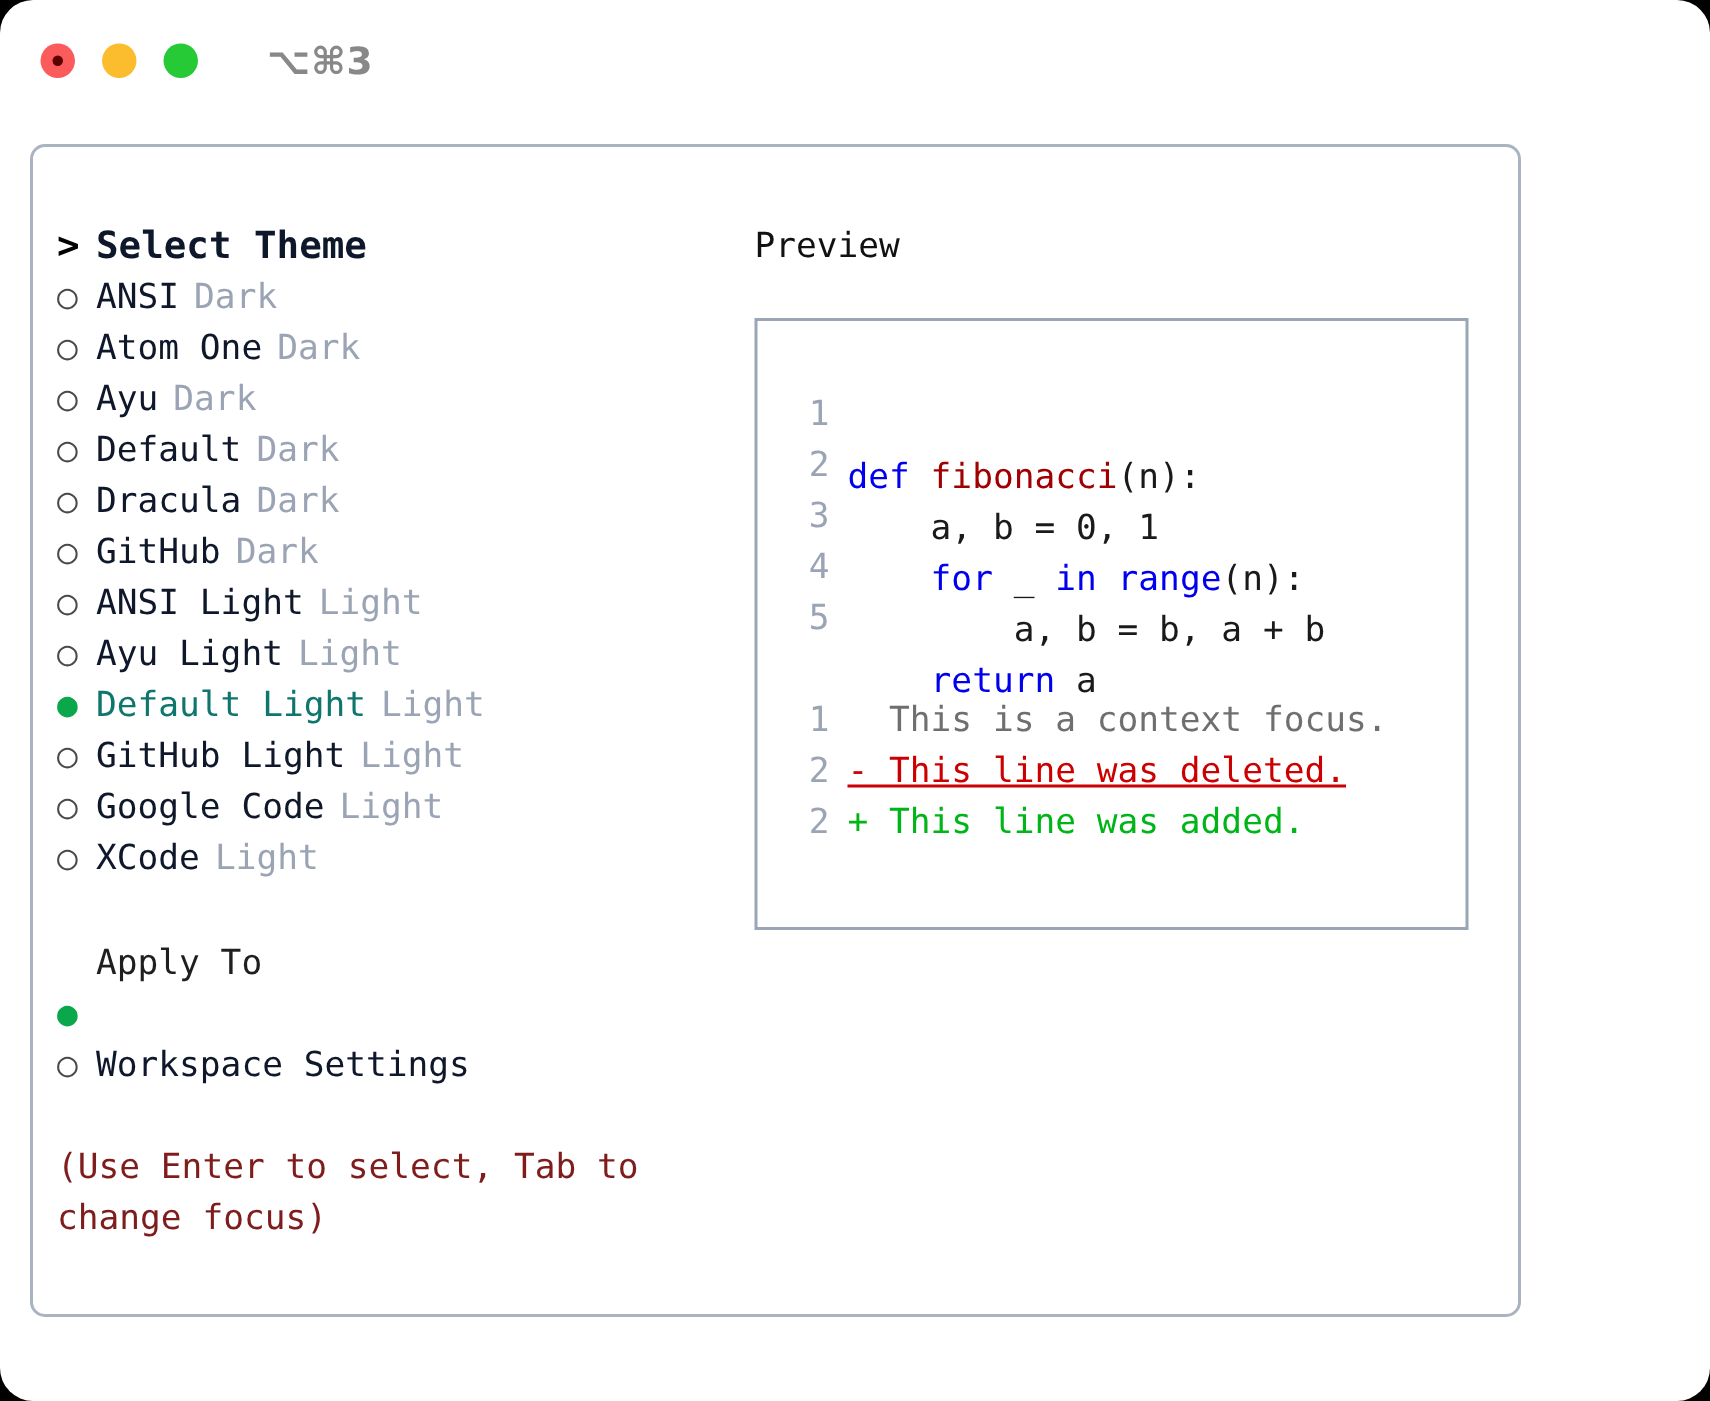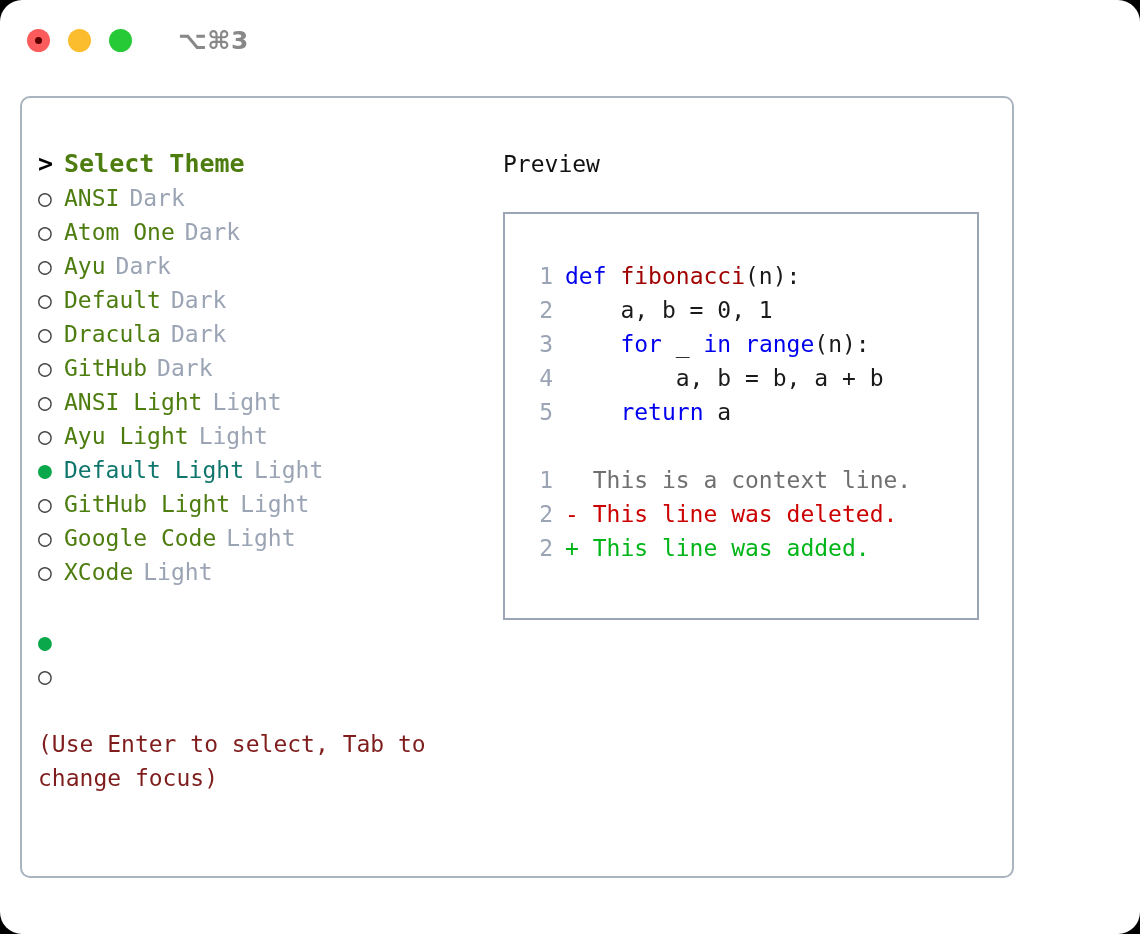--- a/index.html
+++ b/index.html
@@ -118,21 +118,21 @@
   .heading-row .label {
     font-weight: 700;
     color: #000000;
     font-size: 25px;
   }
   .heading-row .marker {
     font-weight: 700;
     color: #000000;
     font-size: 25px;
   }
-  .row .label  { color: #4d7c0f; }
+  .row .label  { color: #0f172a; }
   .row.selected .label { color: #0f766e; }
   .row .badge  { color: #9aa4b4; margin-left: 10px; }
 
   .section-title {
     display: flex;
     align-items: baseline;
     height: 34px;
     line-height: 34px;
     font-size: 23px;
     color: #1f1f1f;
@@ -179,27 +179,27 @@
     height: 34px;
     white-space: pre;
   }
   .lineno {
     width: 30px;
     flex: 0 0 30px;
     color: #9aa4b4;
     text-align: right;
     margin-right: 12px;
   }
-  .code-text { color: #1a1a1a; }
+  .code-text { color: #1a1a1a; margin-top: 42px; }
   .tok-kw   { color: #0000ee; }
   .tok-fn   { color: #a00000; }
   .tok-plain{ color: #1a1a1a; }
   .blankline { height: 34px; }
   .diff-ctx  { color: #6f6f6f; }
-  .diff-del  { color: #cc0000; }
+  .diff-del  { color: #cc0000; text-decoration: underline; }
   .diff-add  { color: #00b517; }
 </style>
 </head>
 <body>
 
 <div class="page">
 
   <div class="titlebar">
     <div class="lights">
       <span class="light red"></span>
@@ -229,45 +229,49 @@
             <div class="row"><span class="marker empty">○</span><span class="label">ANSI Light</span><span class="badge">Light</span></div>
             <div class="row"><span class="marker empty">○</span><span class="label">Ayu Light</span><span class="badge">Light</span></div>
             <div class="row selected"><span class="marker sel">●</span><span class="label">Default Light</span><span class="badge">Light</span></div>
             <div class="row"><span class="marker empty">○</span><span class="label">GitHub Light</span><span class="badge">Light</span></div>
             <div class="row"><span class="marker empty">○</span><span class="label">Google Code</span><span class="badge">Light</span></div>
             <div class="row"><span class="marker empty">○</span><span class="label">XCode</span><span class="badge">Light</span></div>
           </div>
 
         <div class="spacer-lg"></div>
 
+        <div class="section-title">
+          <span class="marker">○</span>
+          <span class="label">Apply To</span>
+        </div>
 
         <div id="apply-rows">
             <div class="row selected"><span class="marker sel">●</span></div>
-            <div class="row"><span class="marker empty">○</span></div>
+            <div class="row"><span class="marker empty">○</span><span class="label">Workspace Settings</span></div>
           </div>
 
         <div class="spacer-md"></div>
 
         <div class="hint">(Use Enter to select, Tab to change focus)</div>
       </div>
 
       <div class="right-col">
         <div class="preview-title">Preview</div>
 
         <div class="preview-box">
           <div id="code-block">
               <div class="code-line"><span class="lineno">1</span><span class="code-text"><span class="tok-kw">def </span><span class="tok-fn">fibonacci</span><span class="tok-plain">(n):</span></span></div>
               <div class="code-line"><span class="lineno">2</span><span class="code-text"><span class="tok-plain">    a, b = 0, 1</span></span></div>
               <div class="code-line"><span class="lineno">3</span><span class="code-text"><span class="tok-plain">    </span><span class="tok-kw">for</span><span class="tok-plain"> _ </span><span class="tok-kw">in</span><span class="tok-plain"> </span><span class="tok-kw">range</span><span class="tok-plain">(n):</span></span></div>
               <div class="code-line"><span class="lineno">4</span><span class="code-text"><span class="tok-plain">        a, b = b, a + b</span></span></div>
               <div class="code-line"><span class="lineno">5</span><span class="code-text"><span class="tok-plain">    </span><span class="tok-kw">return</span><span class="tok-plain"> a</span></span></div>
             </div>
           <div class="blankline"></div>
           <div id="diff-block">
-              <div class="code-line"><span class="lineno">1</span><span class="diff-ctx">  This is a context line.</span></div>
+              <div class="code-line"><span class="lineno">1</span><span class="diff-ctx">  This is a context focus.</span></div>
               <div class="code-line"><span class="lineno">2</span><span class="diff-del">- This line was deleted.</span></div>
               <div class="code-line"><span class="lineno">2</span><span class="diff-add">+ This line was added.</span></div>
             </div>
         </div>
       </div>
 
     </div>
   </div>
 </div>
 

